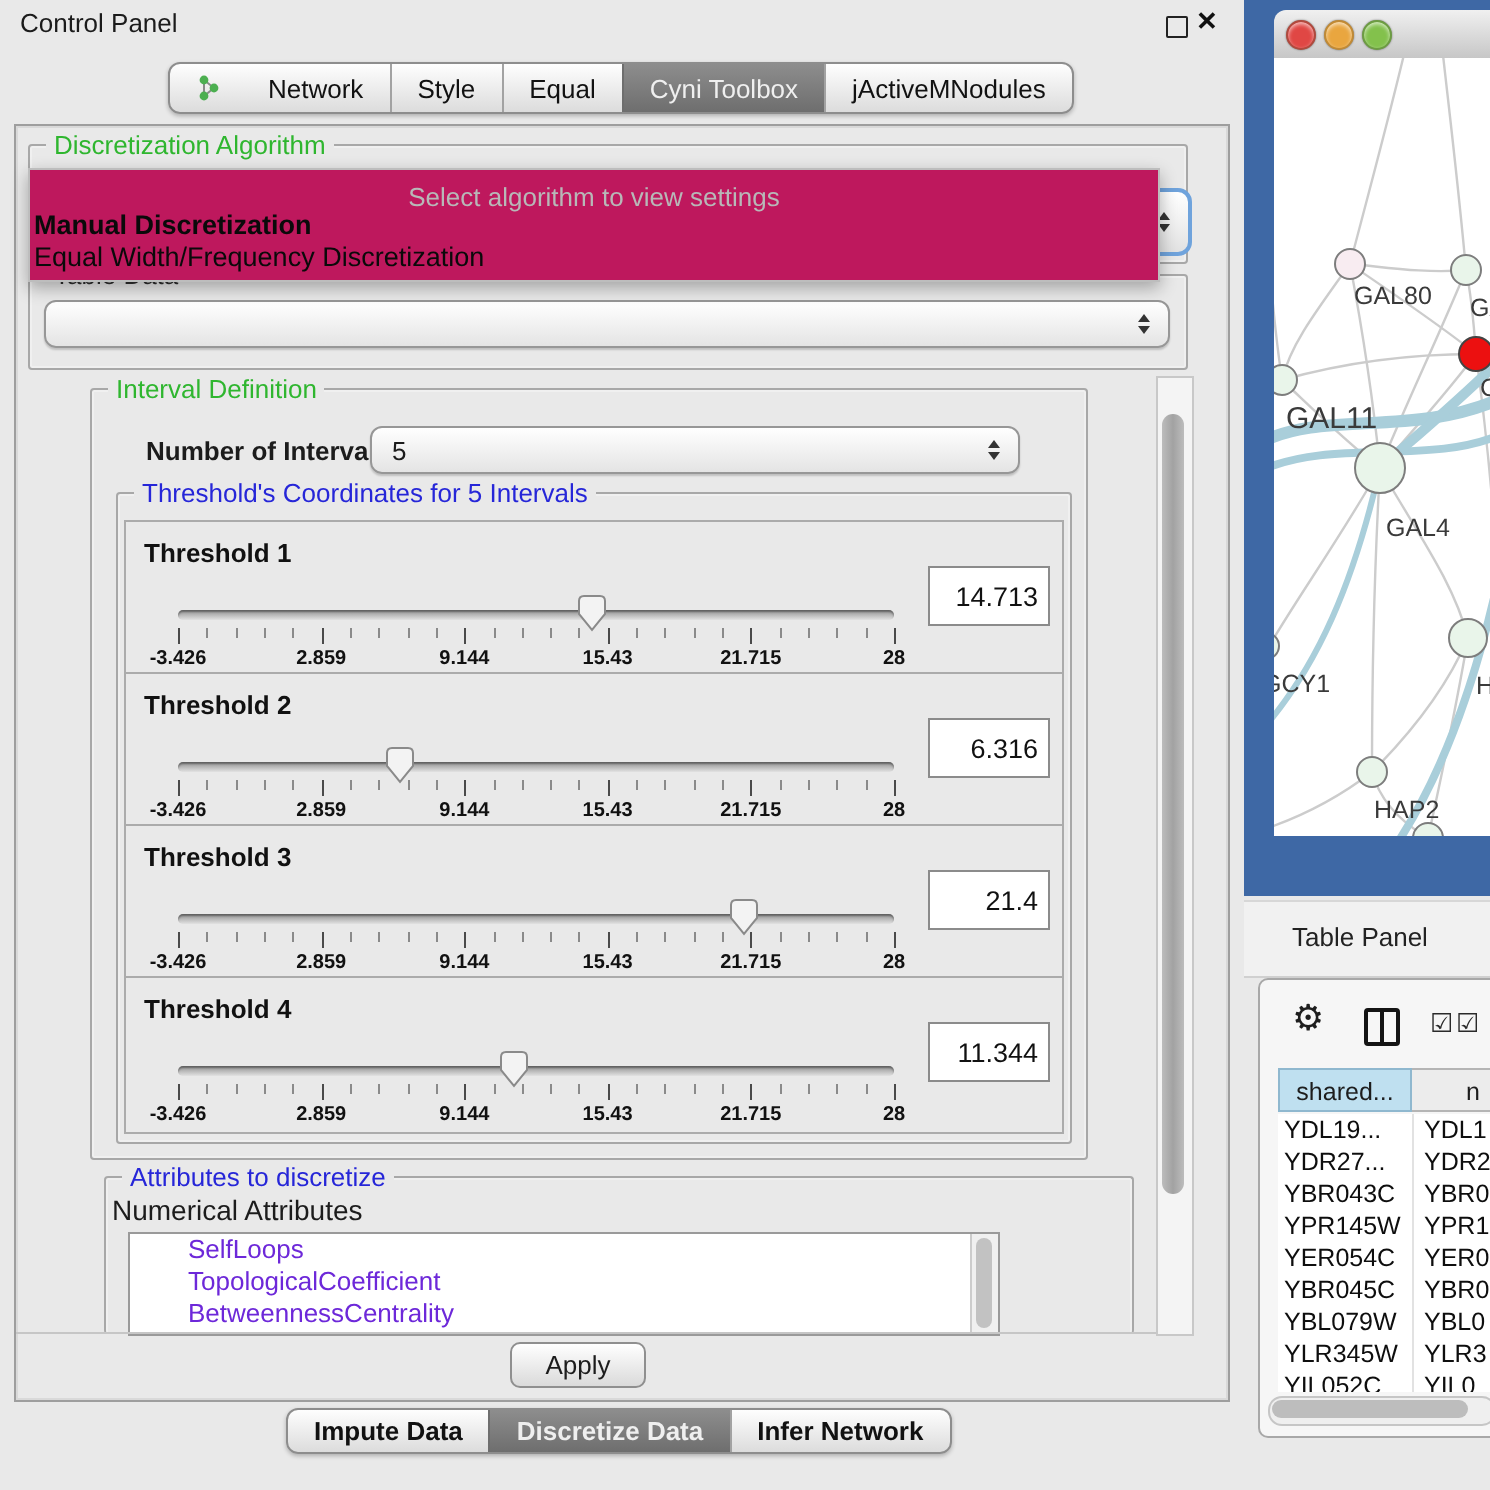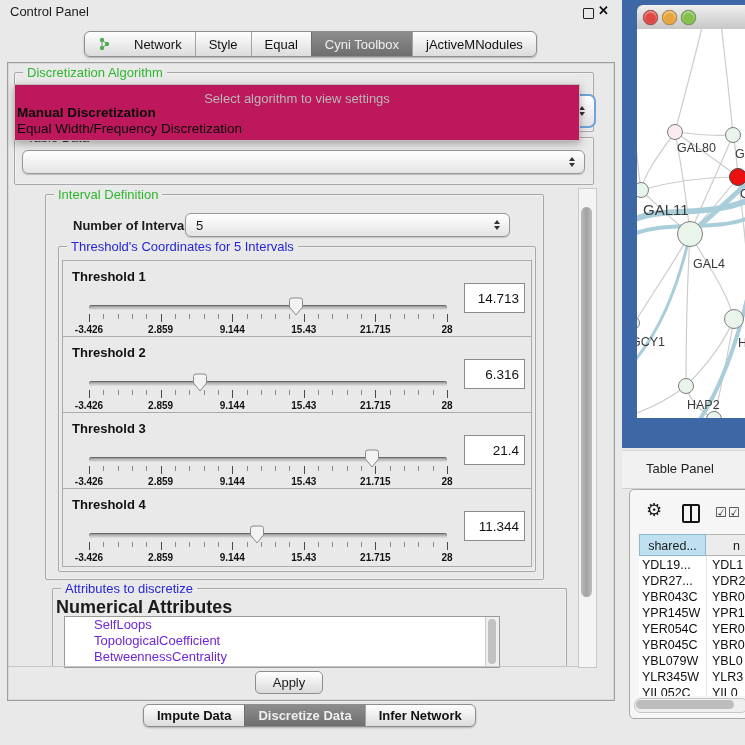--- a/index.html
+++ b/index.html
@@ -351,21 +351,21 @@
       <svg class="thumb" viewBox="0 0 16 19" style="left: 46.9993%;">
           <path d="M1.5,3.5 Q1.5,1 4,1 L12,1 Q14.5,1 14.5,3.5 L14.5,10 L8,18 L1.5,10 Z" fill="#f3f3f3" stroke="#8a8a8a"></path>
         </svg>
     </div>
     <div class="value-box">11.344</div>
   </div>
 
   <div class="abs titled-group" style="left:52px;top:588px;width:513px;height:78px;border-bottom:none;">
     <span class="group-title t-blue">Attributes to discretize</span>
   </div>
-  <div class="abs" style="left:56px;top:597px;font-size:18px;font-weight:bold;">Numerical Attributes</div>
+  <div class="abs" style="left:56px;top:597px;font-size:14px;font-weight:normal;">Numerical Attributes</div>
   <div class="abs attr-list">
     <div class="attr-item">SelfLoops</div>
     <div class="attr-item">TopologicalCoefficient</div>
     <div class="attr-item">BetweennessCentrality</div>
     <div class="list-scroll">
         <div class="list-thumb"></div>
       </div>
   </div>
 
   <div class="abs" style="left:8px;top:666px;width:570px;height:1px;background:#c6c6c6;"></div>

